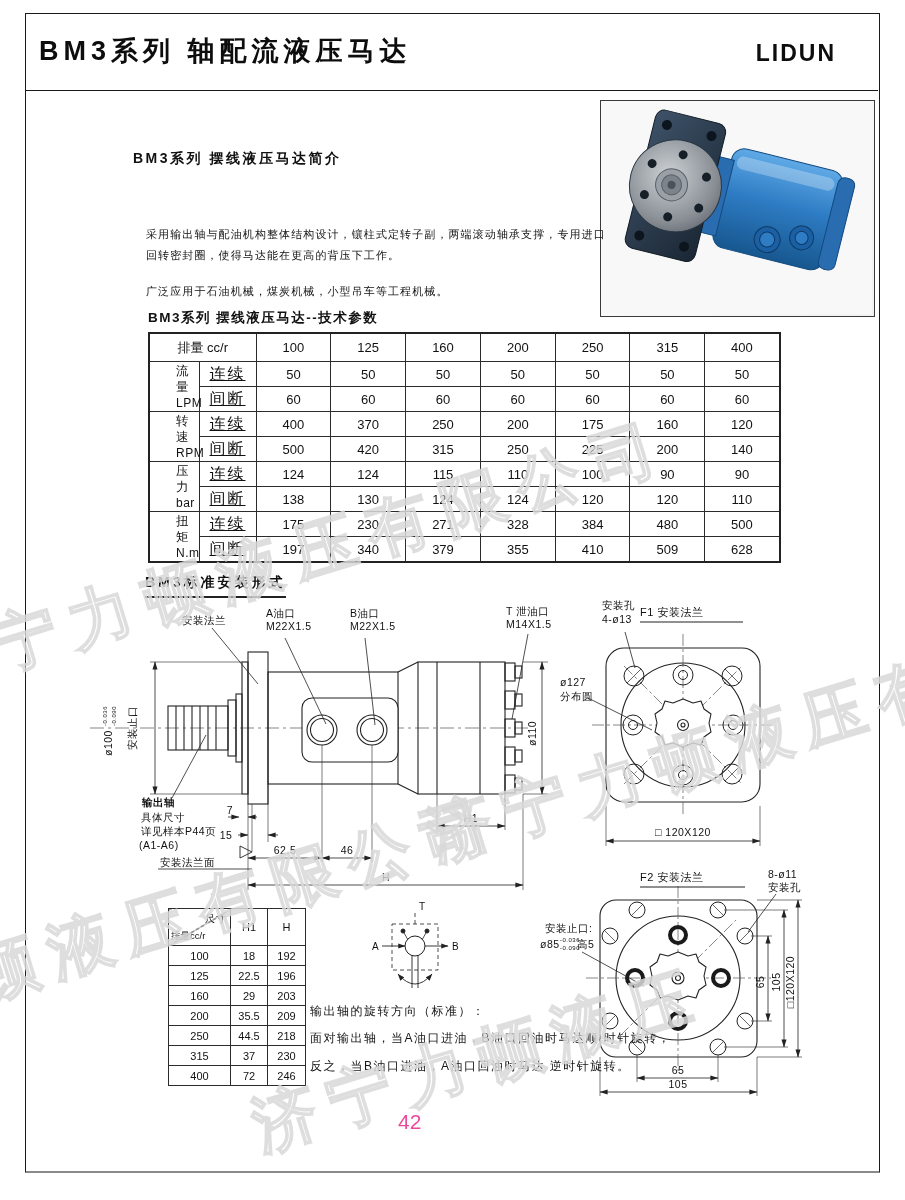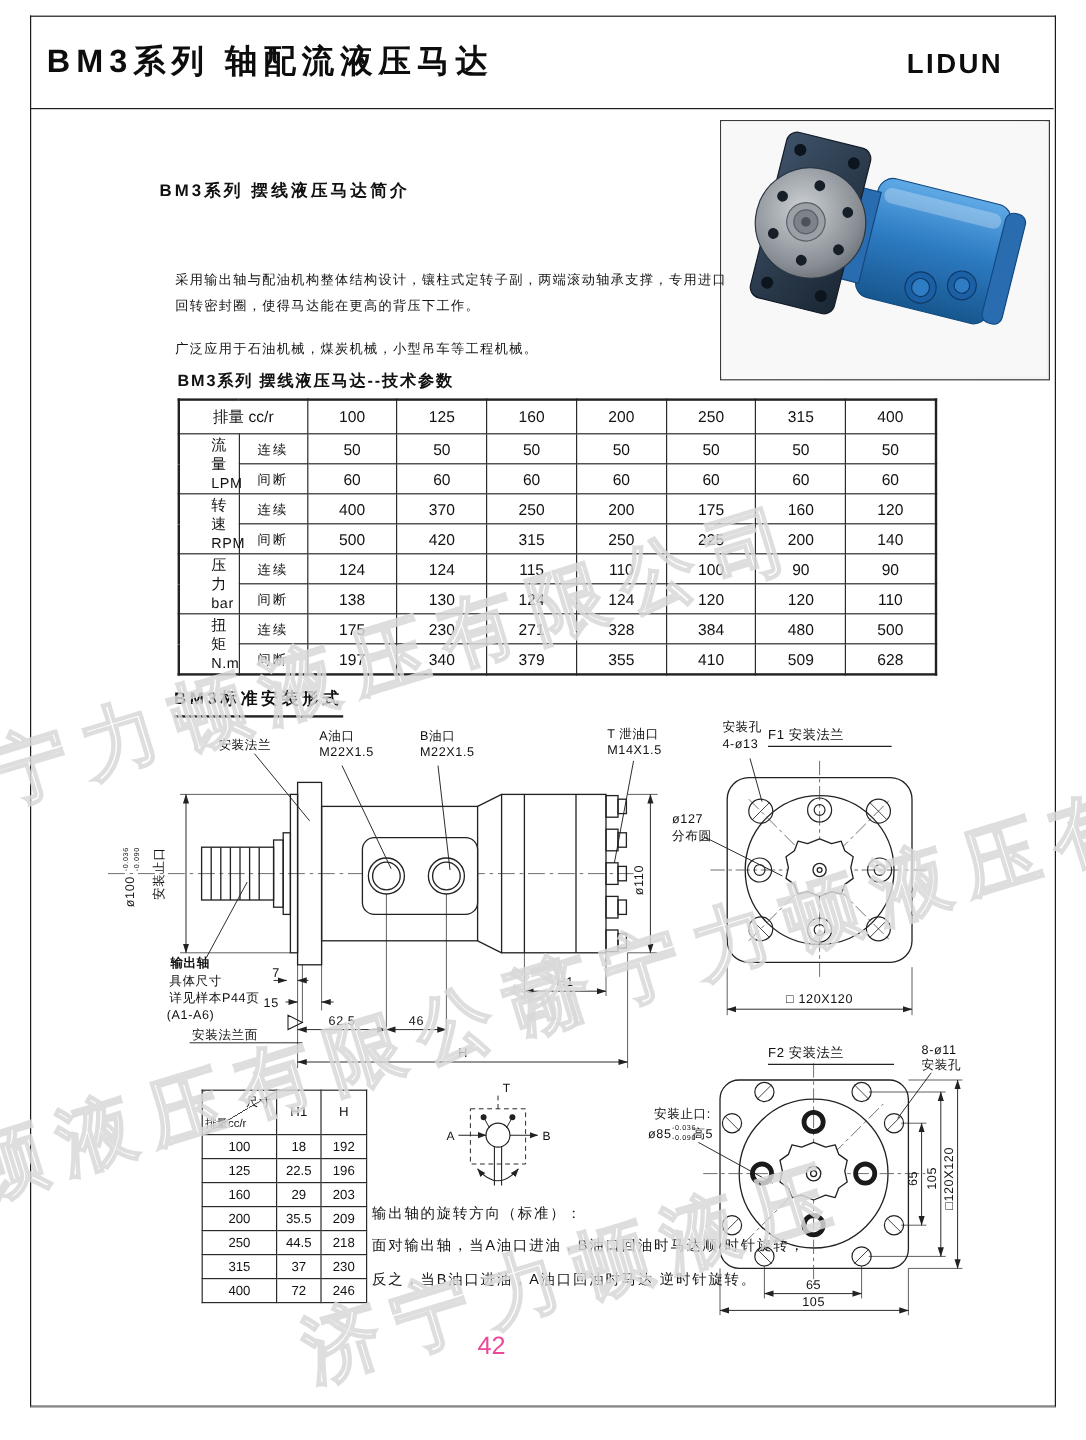--- a/index.html
+++ b/index.html
@@ -22,21 +22,21 @@
   .p3{left:146px;top:281px;}
   .spec-title{position:absolute;left:148px;top:309px;font-size:13.5px;font-weight:600;letter-spacing:1.5px;}
   
   .spec-wrap{position:absolute;left:148px;top:332px;}
   table.spec{border-collapse:collapse;table-layout:fixed;width:631px;border:2px solid #222;}
   table.spec td{border:1px solid #2b2b2b;text-align:center;font-size:13px;height:24px;padding:0;color:#121212;}
   table.spec tr.hd td{height:27px;font-size:13px;}
   table.spec td.grp{text-align:left;padding-left:26px;}
   table.spec .grp-name{font-size:12.5px;letter-spacing:5px;line-height:16px;}
   table.spec .grp-unit{font-size:12px;letter-spacing:0.5px;line-height:16px;}
-  table.spec td.sub{font-size:11px;letter-spacing:2px;}
+  table.spec td.sub{font-size:16px;letter-spacing:2px;text-decoration:underline;}
   
   .mount-title{position:absolute;left:145px;top:574px;font-size:14px;font-weight:bold;letter-spacing:3px;
                border-bottom:2px solid #222;padding-bottom:4px;}
   svg{font-family:"Liberation Sans","DejaVu Sans",sans-serif;}
   .svg-abs{position:absolute;}
   
   .dimt-wrap{position:absolute;left:168px;top:908px;}
   table.dimt{border-collapse:collapse;table-layout:fixed;width:137px;border:1.5px solid #222;}
   table.dimt td{border:1px solid #2b2b2b;text-align:center;font-size:11px;height:19px;padding:0;color:#121212;}
   td.diag{position:relative;height:36px !important;

